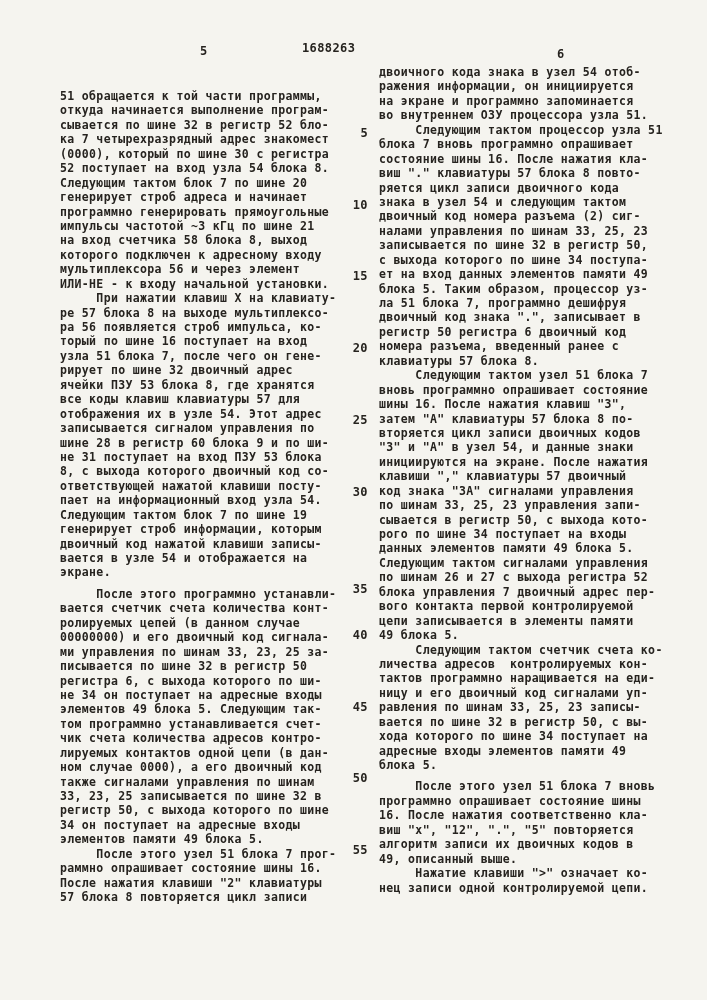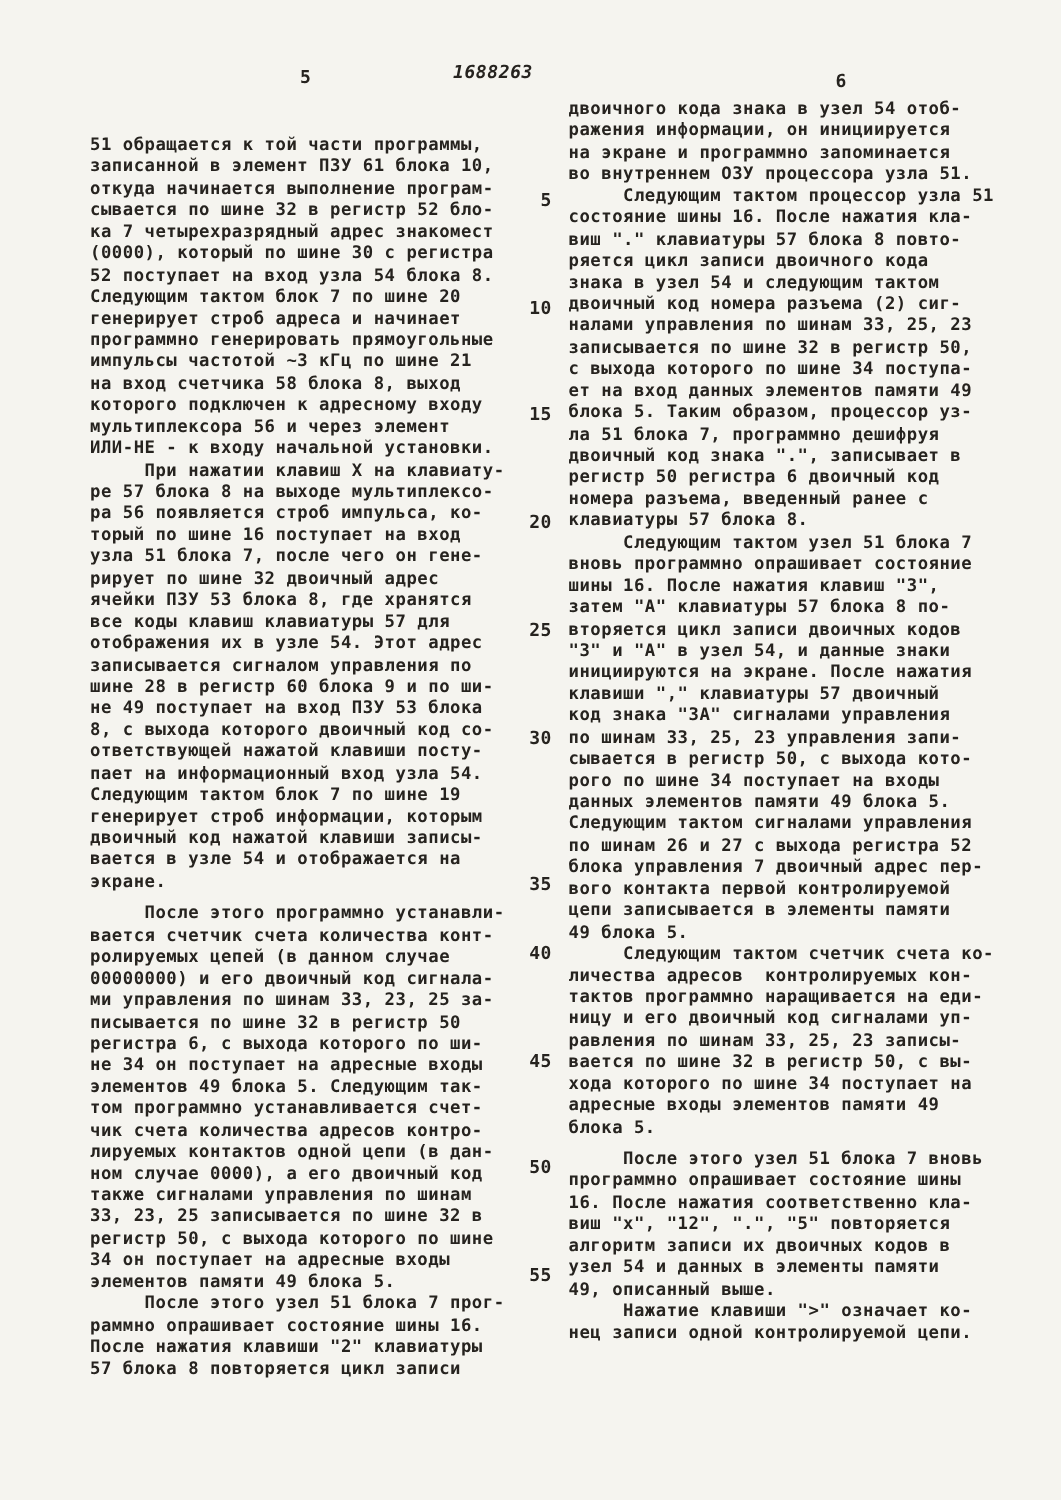--- a/index.html
+++ b/index.html
@@ -12,21 +12,21 @@
     color: #26231f;
     overflow: hidden;
   }
   .hdr {
     position: absolute;
     font-size: 12px;
     font-weight: 700;
     letter-spacing: 0.4px;
   }
   .hdr-left  { left: 200px; top: 44px; }
-  .hdr-num   { left: 302px; top: 41px; font-style: italic; }
+  .hdr-num   { left: 302px; top: 41px; }
   .hdr-right { left: 557px; top: 47px; }
   .col {
     position: absolute;
     top: 65px;
     font-size: 11.5px;
     font-weight: 700;
     letter-spacing: 0.35px;
   }
   .col-left  { left: 60px;  width: 292px; margin-top: 24px; }
   .col-right { left: 379px; width: 286px; }
@@ -57,21 +57,20 @@
 <body>
 
 <div class="page">
   <span class="hdr hdr-left">5</span>
   <span class="hdr hdr-num">1688263</span>
   <span class="hdr hdr-right">6</span>
 
   <div class="col col-left">
       <div class="para">
         <div class="line">51 обращается к той части программы,</div>
-        <div class="line">записанной в элемент ПЗУ 61 блока 10,</div>
         <div class="line">откуда начинается выполнение програм-</div>
         <div class="line">сывается по шине 32 в регистр 52 бло-</div>
         <div class="line">ка 7 четырехразрядный адрес знакомест</div>
         <div class="line">(0000), который по шине 30 с регистра</div>
         <div class="line">52 поступает на вход узла 54 блока 8.</div>
         <div class="line">Следующим тактом блок 7 по шине 20</div>
         <div class="line">генерирует строб адреса и начинает</div>
         <div class="line">программно генерировать прямоугольные</div>
         <div class="line">импульсы частотой ~3 кГц по шине 21</div>
         <div class="line">на вход счетчика 58 блока 8, выход</div>
@@ -84,21 +83,21 @@
         <div class="line">ре 57 блока 8 на выходе мультиплексо-</div>
         <div class="line">ра 56 появляется строб импульса, ко-</div>
         <div class="line">торый по шине 16 поступает на вход</div>
         <div class="line">узла 51 блока 7, после чего он гене-</div>
         <div class="line">рирует по шине 32 двоичный адрес</div>
         <div class="line">ячейки ПЗУ 53 блока 8, где хранятся</div>
         <div class="line">все коды клавиш клавиатуры 57 для</div>
         <div class="line">отображения их в узле 54. Этот адрес</div>
         <div class="line">записывается сигналом управления по</div>
         <div class="line">шине 28 в регистр 60 блока 9 и по ши-</div>
-        <div class="line">не 49 поступает на вход ПЗУ 53 блока</div>
+        <div class="line">не 31 поступает на вход ПЗУ 53 блока</div>
         <div class="line">8, с выхода которого двоичный код со-</div>
         <div class="line">ответствующей нажатой клавиши посту-</div>
         <div class="line">пает на информационный вход узла 54.</div>
         <div class="line">Следующим тактом блок 7 по шине 19</div>
         <div class="line">генерирует строб информации, которым</div>
         <div class="line">двоичный код нажатой клавиши записы-</div>
         <div class="line">вается в узле 54 и отображается на</div>
         <div class="line">экране.</div>
       </div>
       <div class="para spaced">
@@ -145,20 +144,21 @@
 
   <div class="col col-right">
       <div class="para">
         <div class="line">двоичного кода знака в узел 54 отоб-</div>
         <div class="line">ражения информации, он инициируется</div>
         <div class="line">на экране и программно запоминается</div>
         <div class="line">во внутреннем ОЗУ процессора узла 51.</div>
       </div>
       <div class="para">
         <div class="line">     Следующим тактом процессор узла 51</div>
+        <div class="line">блока 7 вновь программно опрашивает</div>
         <div class="line">состояние шины 16. После нажатия кла-</div>
         <div class="line">виш "." клавиатуры 57 блока 8 повто-</div>
         <div class="line">ряется цикл записи двоичного кода</div>
         <div class="line">знака в узел 54 и следующим тактом</div>
         <div class="line">двоичный код номера разъема (2) сиг-</div>
         <div class="line">налами управления по шинам 33, 25, 23</div>
         <div class="line">записывается по шине 32 в регистр 50,</div>
         <div class="line">с выхода которого по шине 34 поступа-</div>
         <div class="line">ет на вход данных элементов памяти 49</div>
         <div class="line">блока 5. Таким образом, процессор уз-</div>
@@ -199,21 +199,20 @@
         <div class="line">хода которого по шине 34 поступает на</div>
         <div class="line">адресные входы элементов памяти 49</div>
         <div class="line">блока 5.</div>
       </div>
       <div class="para spaced">
         <div class="line">     После этого узел 51 блока 7 вновь</div>
         <div class="line">программно опрашивает состояние шины</div>
         <div class="line">16. После нажатия соответственно кла-</div>
         <div class="line">виш "х", "12", ".", "5" повторяется</div>
         <div class="line">алгоритм записи их двоичных кодов в</div>
-        <div class="line">узел 54 и данных в элементы памяти</div>
         <div class="line">49, описанный выше.</div>
       </div>
       <div class="para">
         <div class="line">     Нажатие клавиши "&gt;" означает ко-</div>
         <div class="line">нец записи одной контролируемой цепи.</div>
       </div>
     </div>
 </div>
 
 </body></html>

